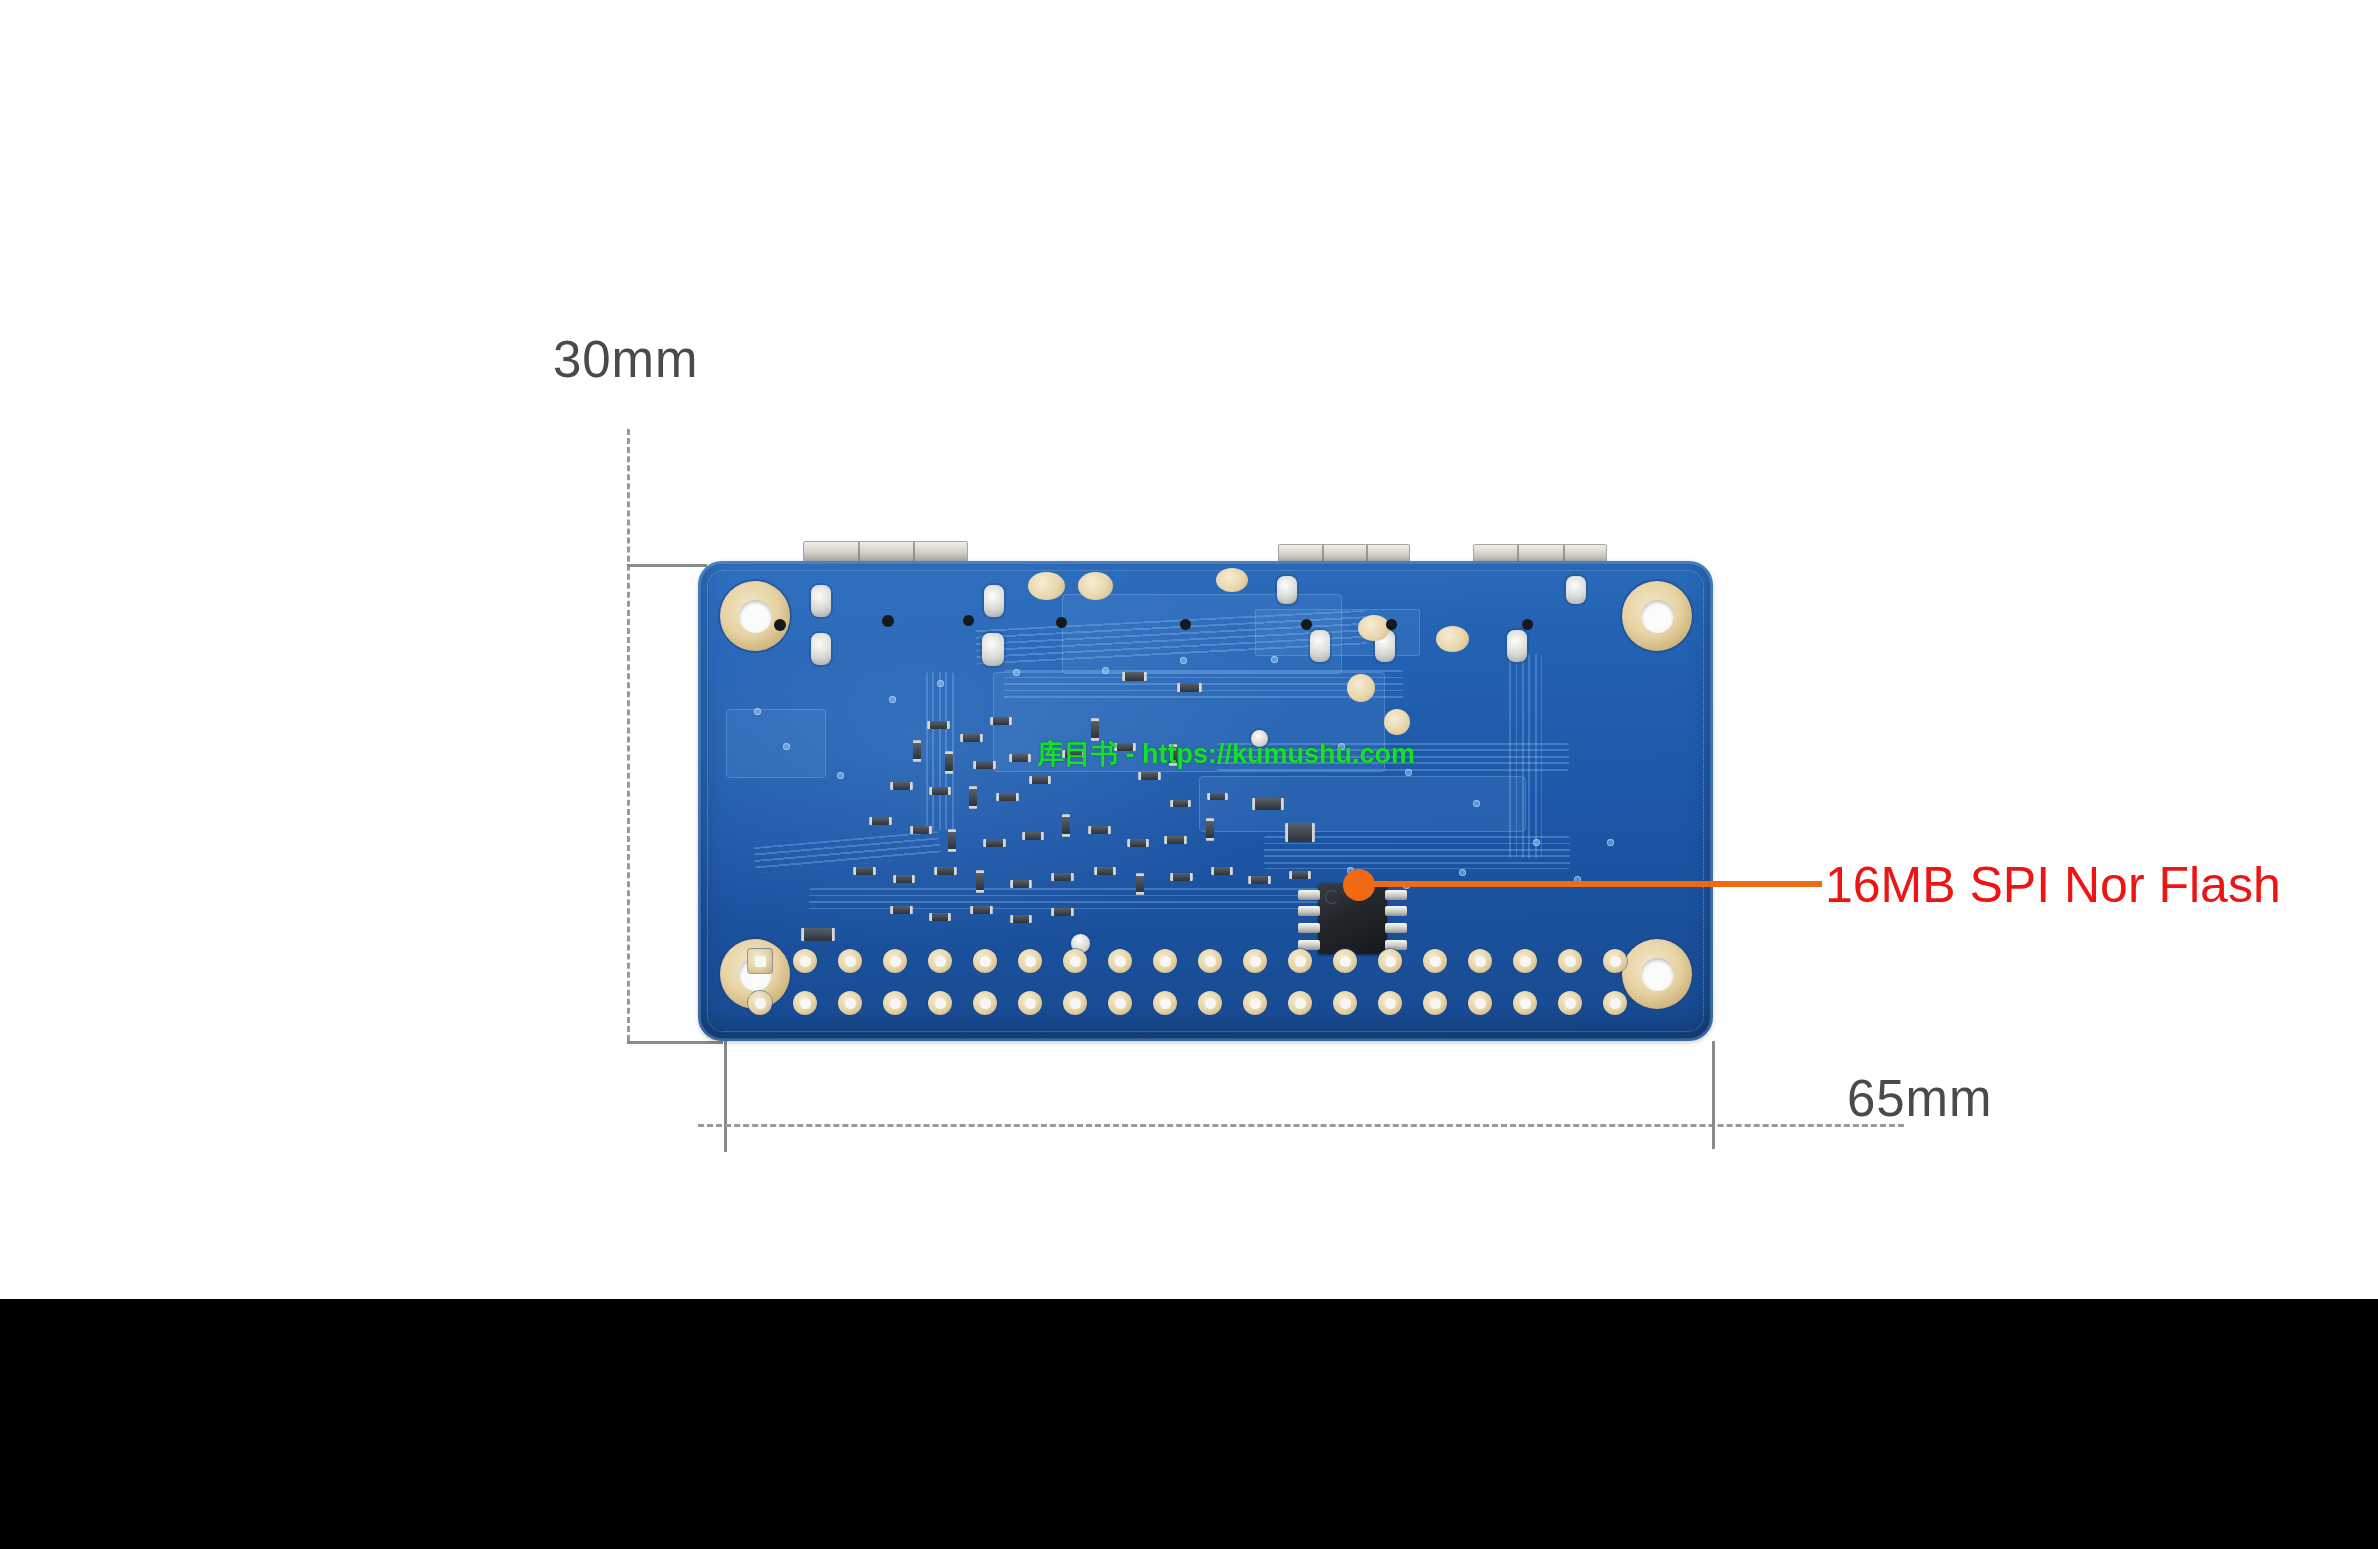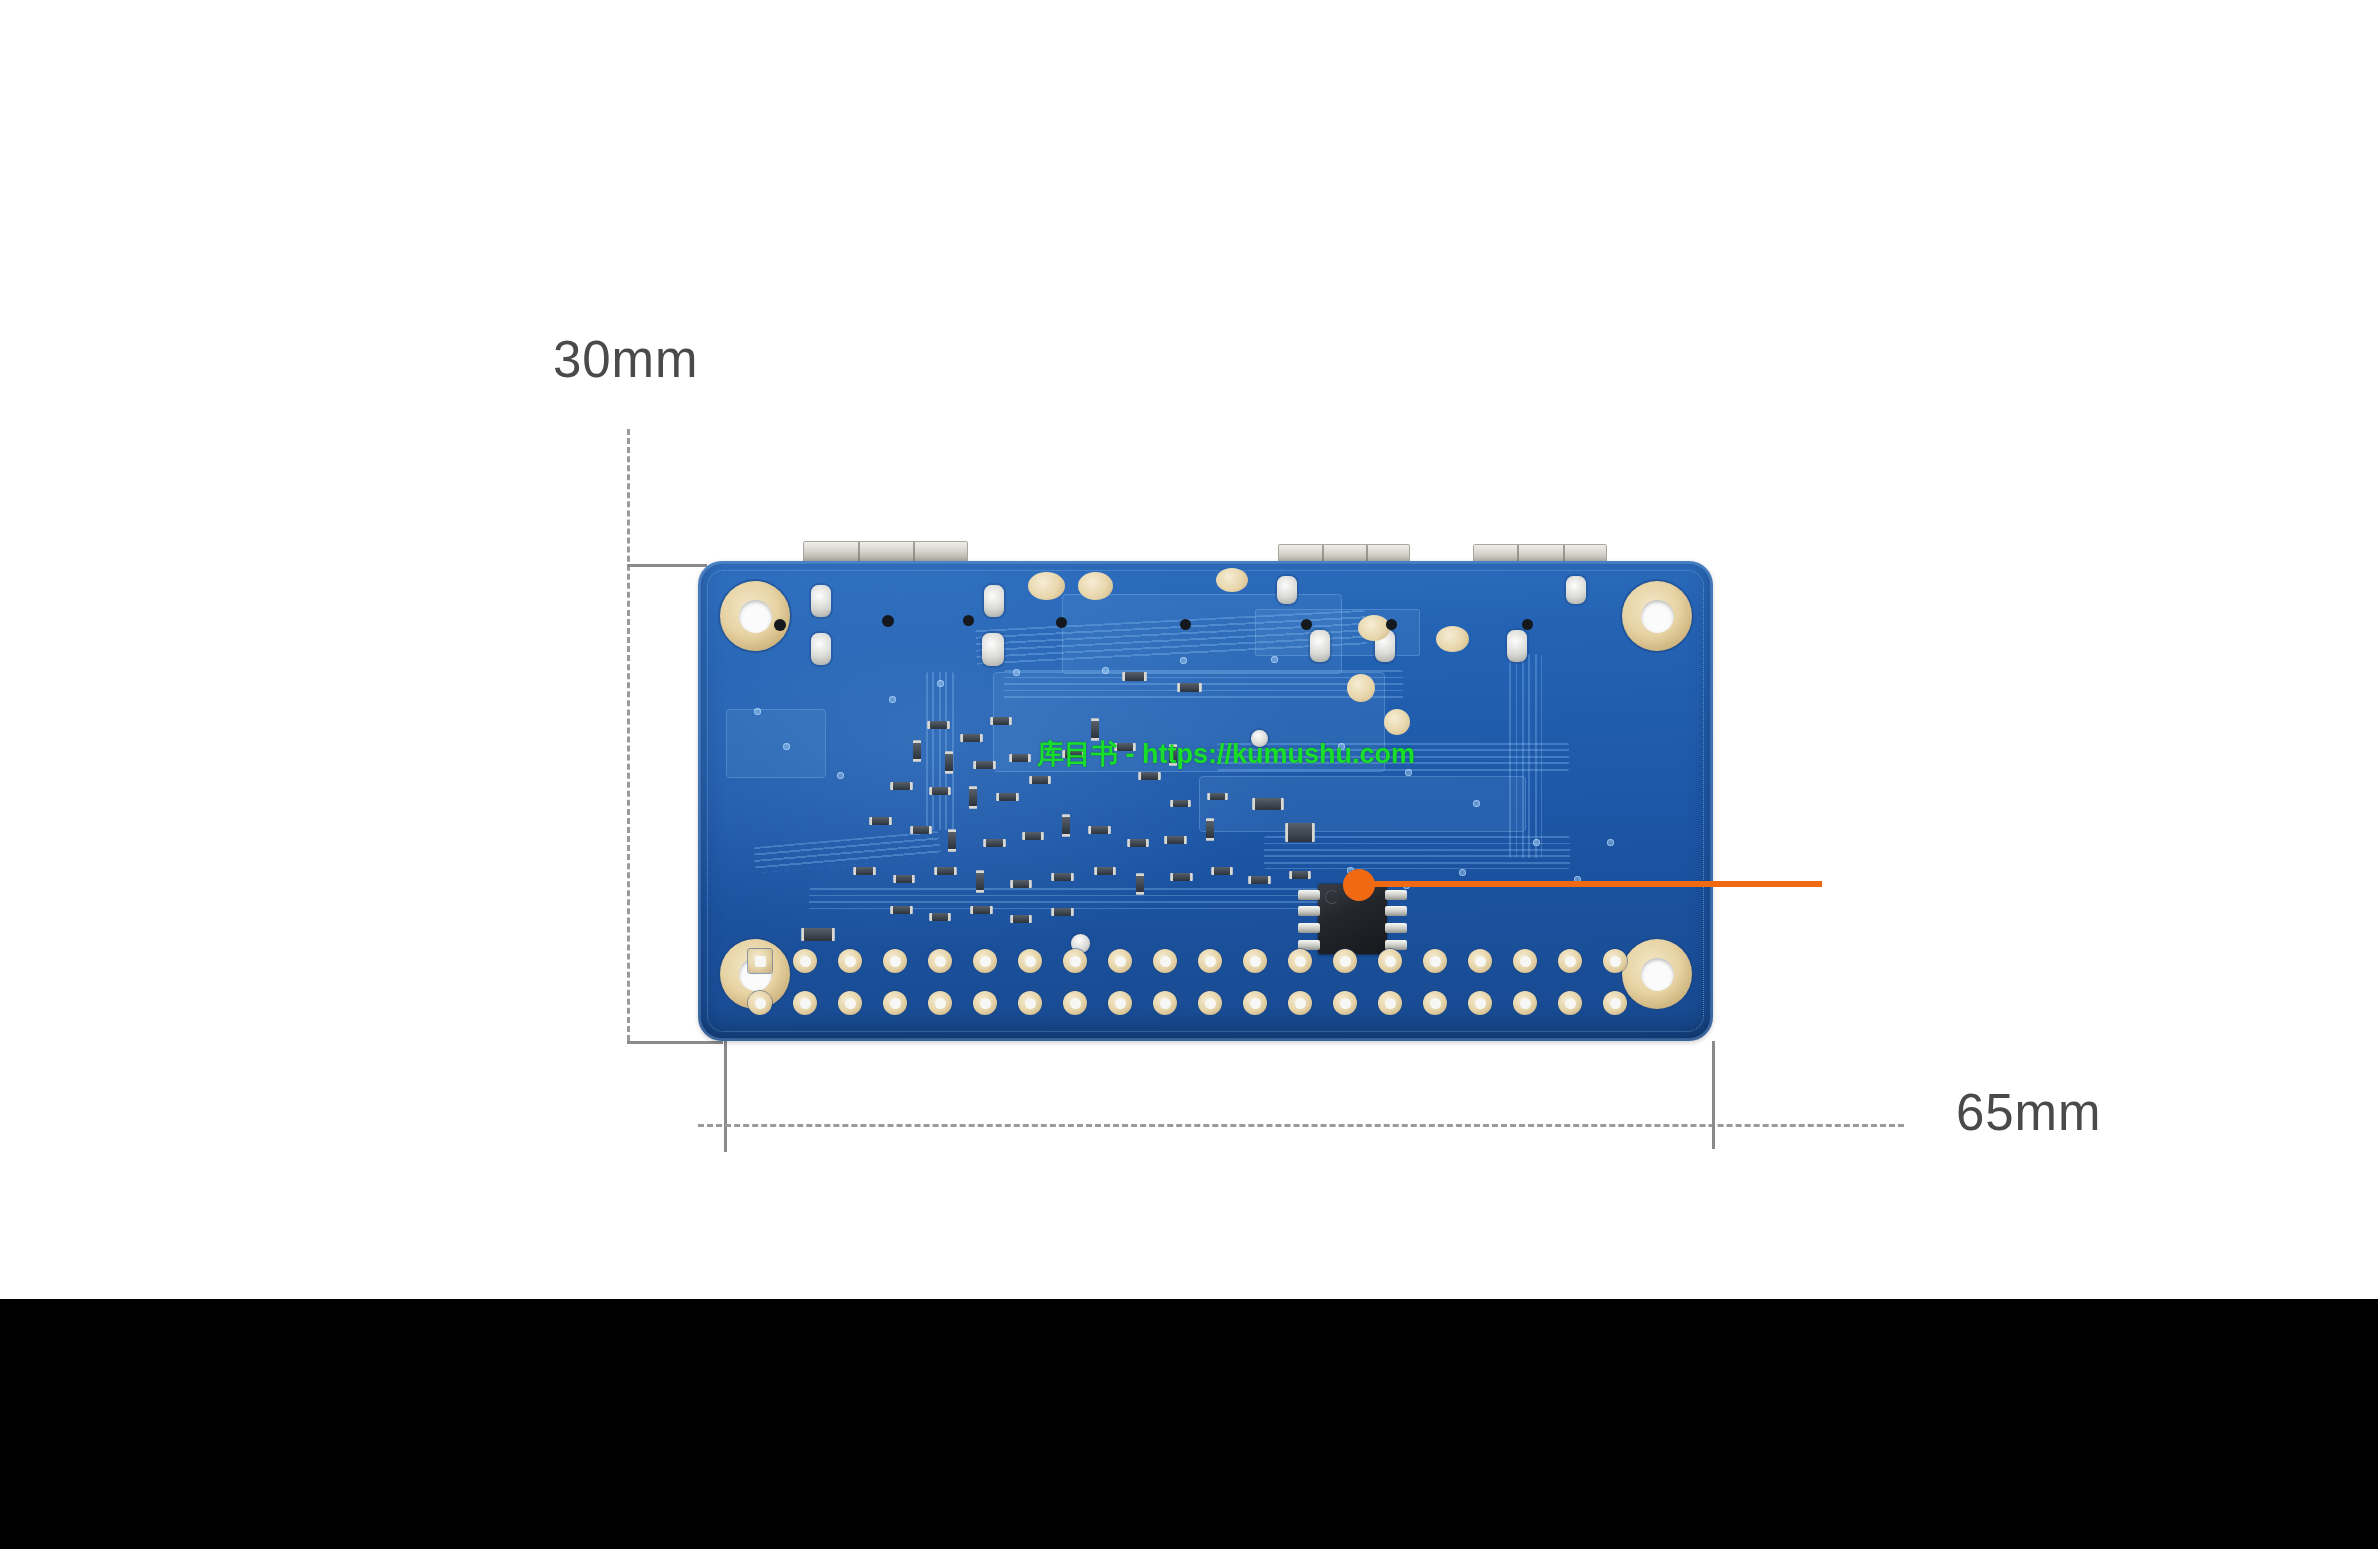--- a/index.html
+++ b/index.html
@@ -33,21 +33,21 @@
   .dim-label {
     position: absolute;
     color: #4a4a4a;
     font-size: 51px;
     font-weight: 400;
     letter-spacing: 0.9px;
     white-space: nowrap;
     font-family: "Liberation Sans", "DejaVu Sans", sans-serif;
   }
   #dim-height-label { left: 553px; top: 330px; }
-  #dim-width-label  { left: 1956px; top: 1069px; margin-top: 14px; }
+  #dim-width-label  { left: 1847px; top: 1069px; }
 
   .dash-v {
     position: absolute;
     width: 0;
     border-left: 3.7px dashed #9a9a9a;
   }
   .dash-h {
     position: absolute;
     height: 0;
     border-top: 3.7px dashed #9a9a9a;
@@ -478,19 +478,20 @@
         <div class="hdr-pad" style="left: 720px; top: 42px;"></div>
         <div class="hdr-pad" style="left: 765px; top: 42px;"></div>
         <div class="hdr-pad" style="left: 810px; top: 42px;"></div>
         <div class="hdr-pad" style="left: 855px; top: 42px;"></div>
       </div>
 
   </div>
 
   <div id="callout-line" style="left:1358px; top:881px; width:464px;"></div>
   <div id="callout-dot" style="left:1343px; top:869px;"></div>
+  <div id="callout-text" style="left:1825px; top:856px;">16MB SPI Nor Flash</div>
 
   <div id="watermark">库目书 - https://kumushu.com</div>
 
   <div class="letterbox-bottom"></div>
 
 </div>
 
 
 </body></html>

